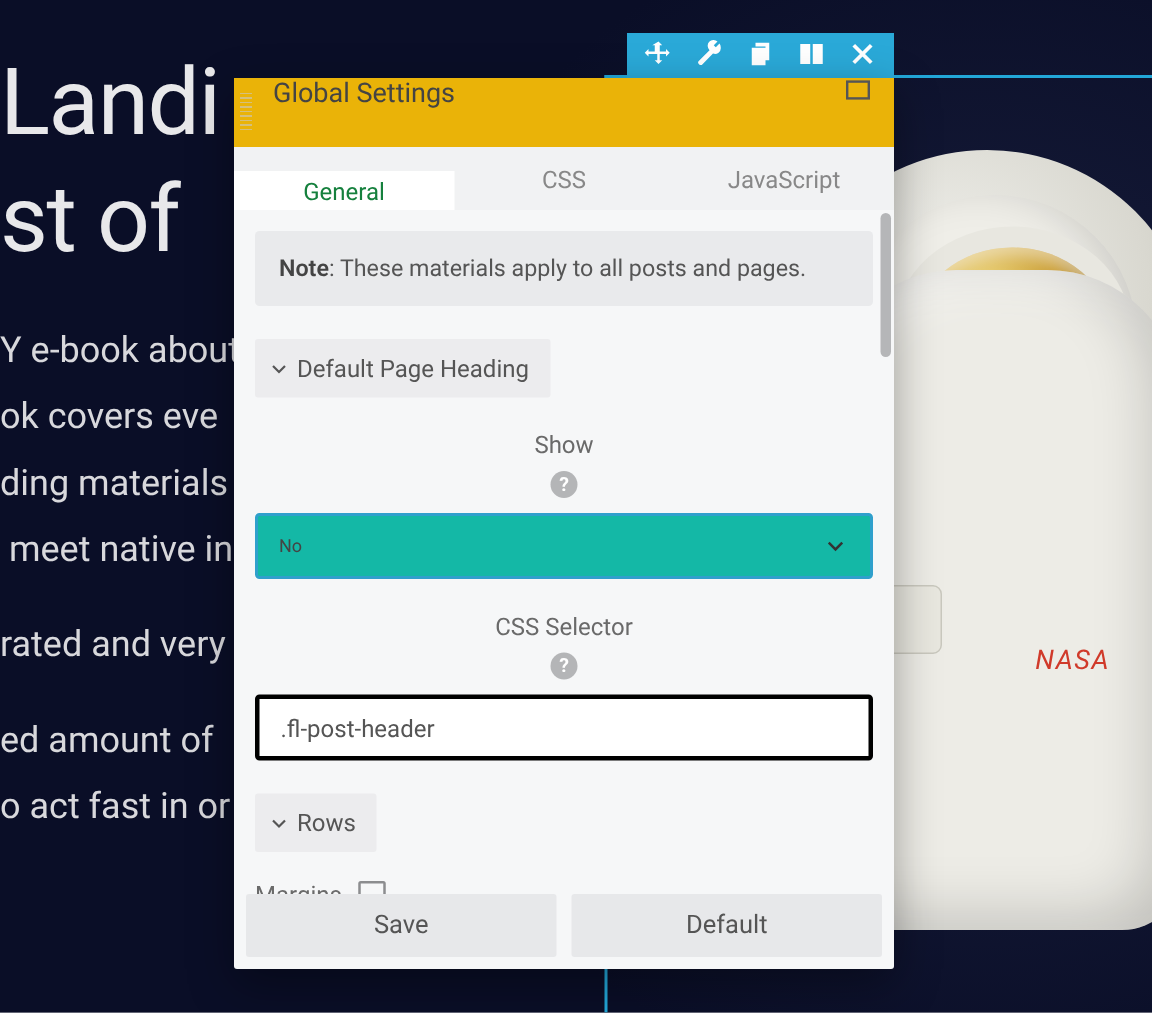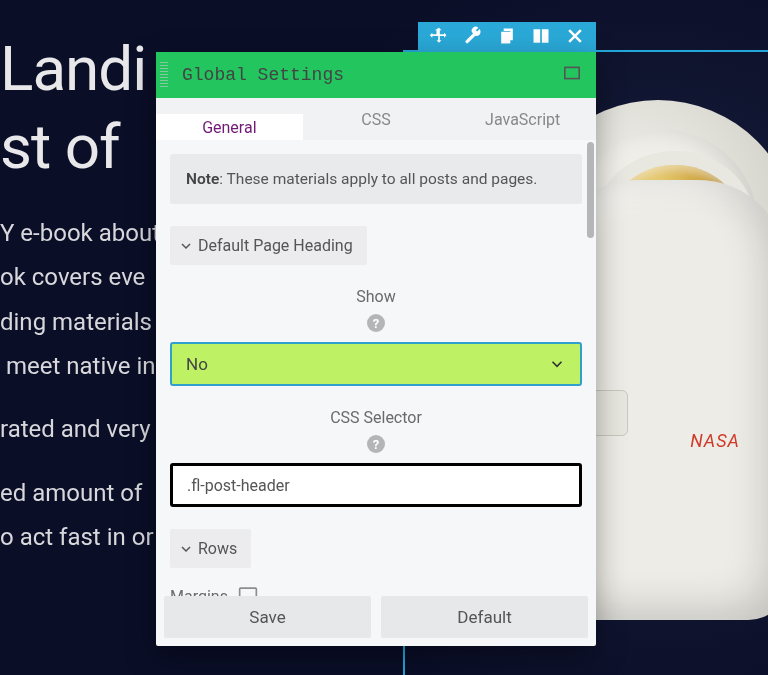--- a/index.html
+++ b/index.html
@@ -67,41 +67,40 @@
   .bb-toolbar svg { width: 20px; height: 20px; fill: #fff; }
 
   
   .panel {
     position: absolute; left: 156px; top: 52px; width: 440px; height: 594px;
     background: #f6f7f8; box-shadow: 0 10px 30px rgba(0,0,0,.35);
     display: flex; flex-direction: column;
     border-radius: 2px;
   }
   .panel-header {
-    height: 46px; background: #22c55e; display: flex; align-items: center;
+    height: 46px; background: #eab308; display: flex; 
     justify-content: space-between; padding: 0 16px 0 18px;
     position: relative;
-    font-family: Liberation Mono, monospace;
   }
   .drag-grip {
     position: absolute; left: 4px; top: 10px; width: 8px; height: 26px;
     background: repeating-linear-gradient(to bottom, #c7c8ca 0 1px, transparent 1px 3px);
     opacity: .6;
   }
   .panel-title { font-size: 18px; color: #444; font-weight: 400; margin-left: 8px;}
   .expand-icon svg { width: 16px; height: 14px; fill: none; stroke: #555; stroke-width: 2; }
 
   .tabs {
     display: flex; height: 42px; background: #f1f2f3;
   }
   .tab {
     flex: 1; display: flex; align-items: center; justify-content: center;
     font-size: 16px; color: #888; cursor: pointer;
   }
-  .tab.active { background: #fff; color: #701a75; margin-top: 16px; }
+  .tab.active { background: #fff; color: #15803d; margin-top: 16px; }
 
   .panel-body {
     flex: 1; overflow: hidden; padding: 14px 14px 4px 14px; position: relative;
   }
   .scrollbar {
     position: absolute; right: 2px; top: 2px; width: 7px; height: 96px;
     background: #b5b6b8; border-radius: 4px;
   }
   .note {
     background: #e9eaec; padding: 16px 16px; font-size: 15.5px; color: #555;
@@ -121,23 +120,23 @@
     display: flex; align-items: center; font-size: 16px; color: #6a6a6a; margin-bottom: 10px;
     gap: 8px;
     flex-direction: column;
   }
   .help-icon {
     width: 18px; height: 18px; border-radius: 50%; background: #b4b5b7;
     color: #fff; font-size: 13px; font-weight: bold; display: inline-flex;
     align-items: center; justify-content: center;
   }
   .select {
-    width: 100%; height: 44px; border: 2px solid #2fa0cc; background: #bef264;
+    width: 100%; height: 44px; border: 2px solid #2fa0cc; background: #14b8a6;
     padding: 0 14px; display: flex; align-items: center; justify-content: space-between;
-    font-size: 17px; color: #444; border-radius: 3px;
+    font-size: 12px; color: #444; border-radius: 3px;
   }
   .select svg { width: 18px; height: 18px; stroke: #333; stroke-width: 2.2; fill: none; }
   .text-input {
     width: 100%; height: 44px; border: 3px solid #000000; background: #fff;
     padding: 13px 14px; font-size: 16px; color: #555; border-radius: 3px;
     display: flex; align-items: center;
   }
 
   .rows-hdr { margin-bottom: 18px; }
 

